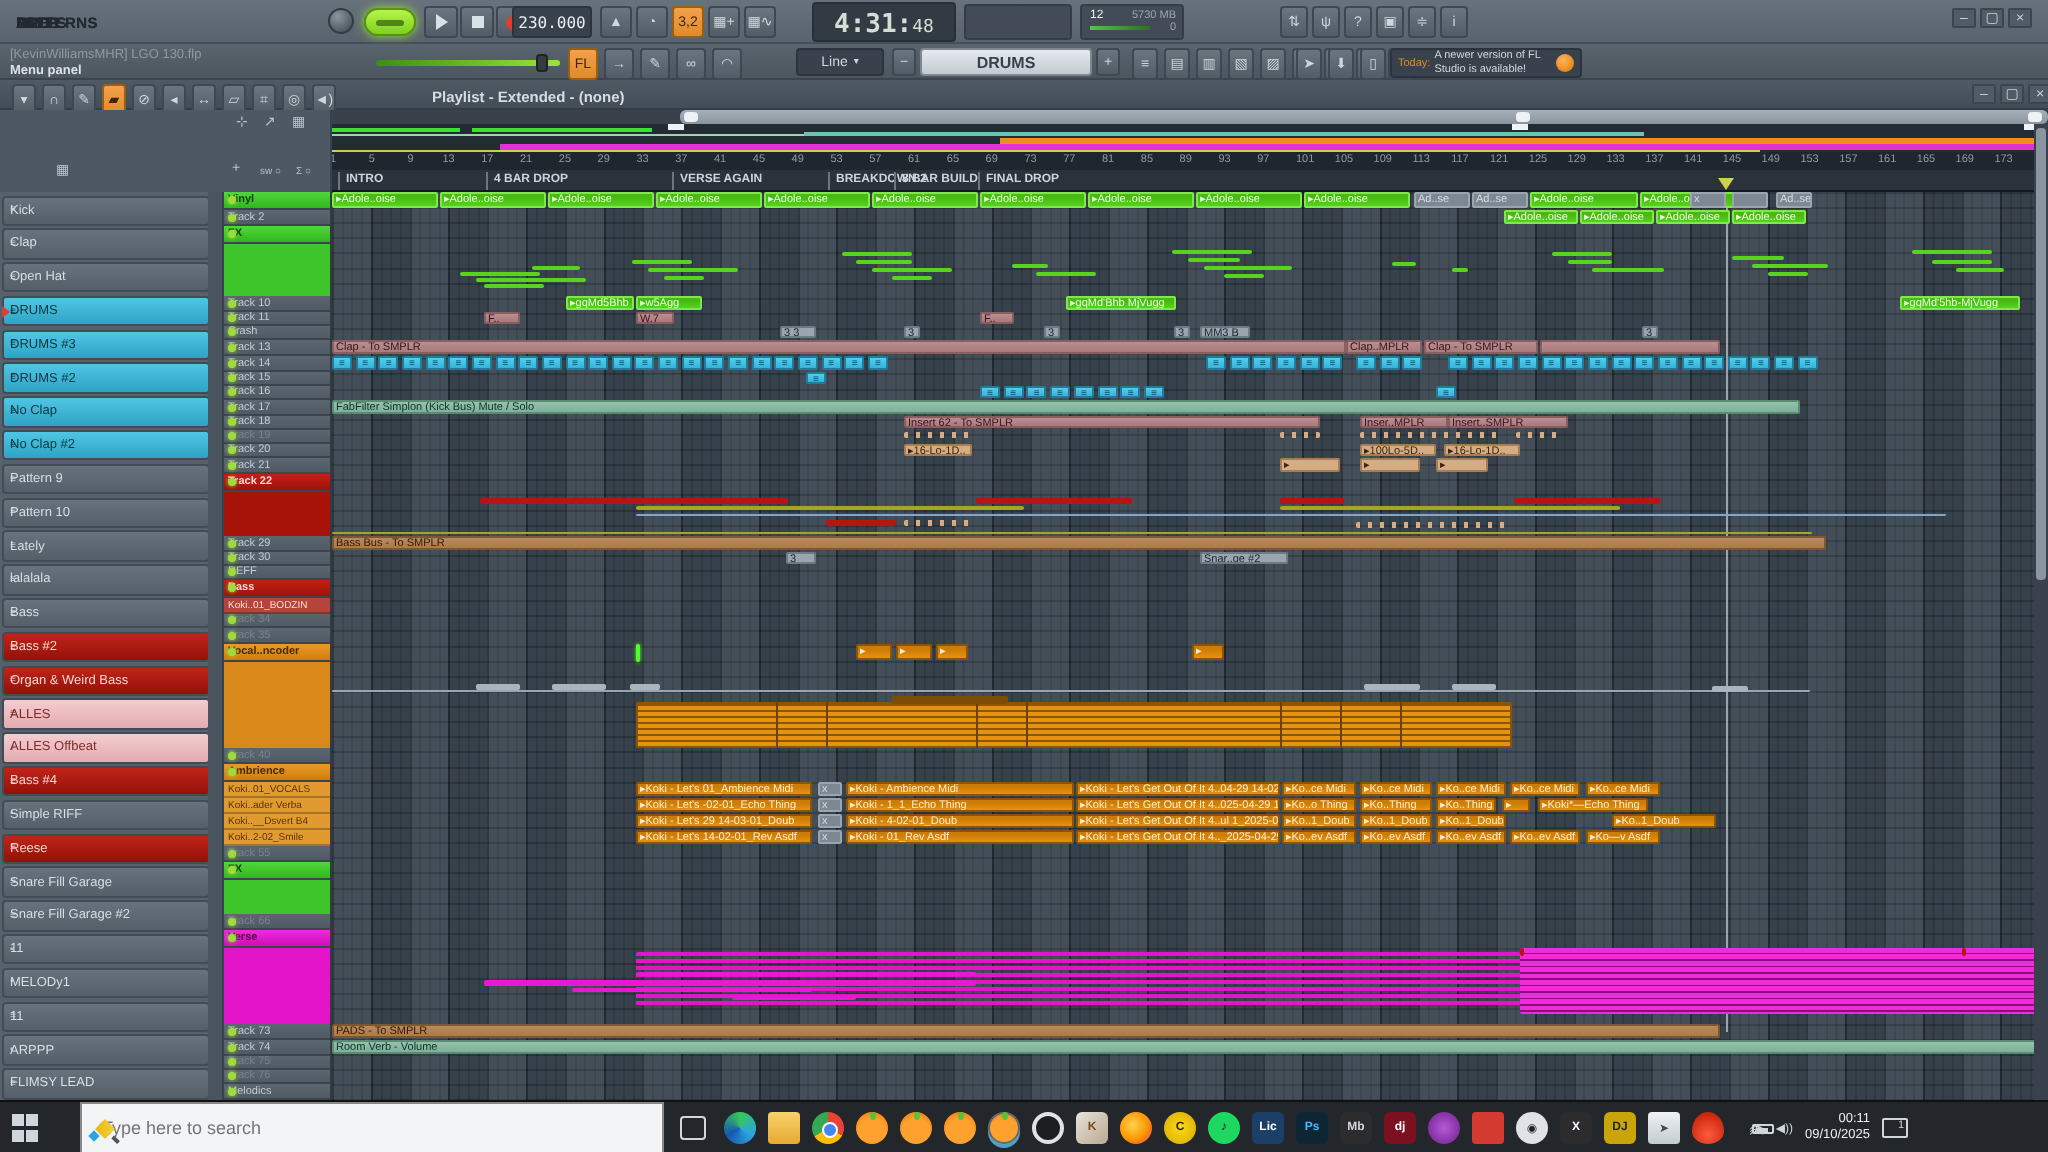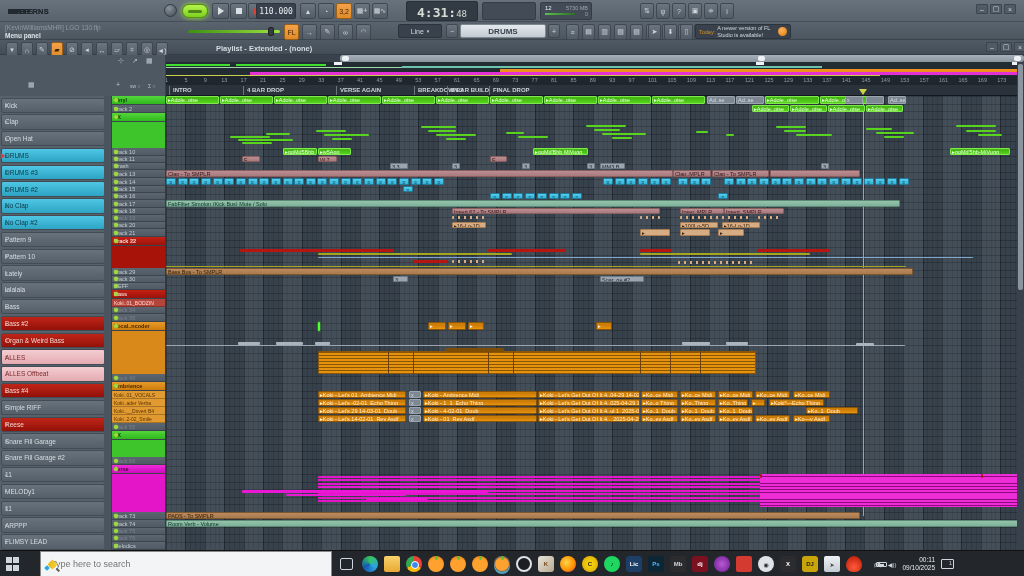--- a/index.html
+++ b/index.html
@@ -189,21 +189,21 @@
       </div>
     <div class="tbtn transport" id="play-btn" style="left:212px;">
         <span></span>
       </div>
     <div class="tbtn transport" id="stop-btn" style="left:230px;">
         <span></span>
       </div>
     <div class="tbtn transport" id="rec-btn" style="left:248px;">
         <span></span>
       </div>
-    <div id="tempo">110.000</div>
+    <div id="tempo">230.000</div>
     <div id="transport-icons" style="left:300px;top:3px;display:flex;gap:2px;position:absolute;">
         <div class="tbtn" style="position: static; width: 16px;">▲</div>
         <div class="tbtn" style="position: static; width: 16px;">◔</div>
         <div class="tbtn on" style="position: static; width: 16px;">3,2</div>
         <div class="tbtn" style="position: static; width: 16px;">▦+</div>
         <div class="tbtn" style="position: static; width: 16px;">▦∿</div>
       </div>
     <div id="timedisp">
       <b>4:31:</b>
         <small>48</small>

